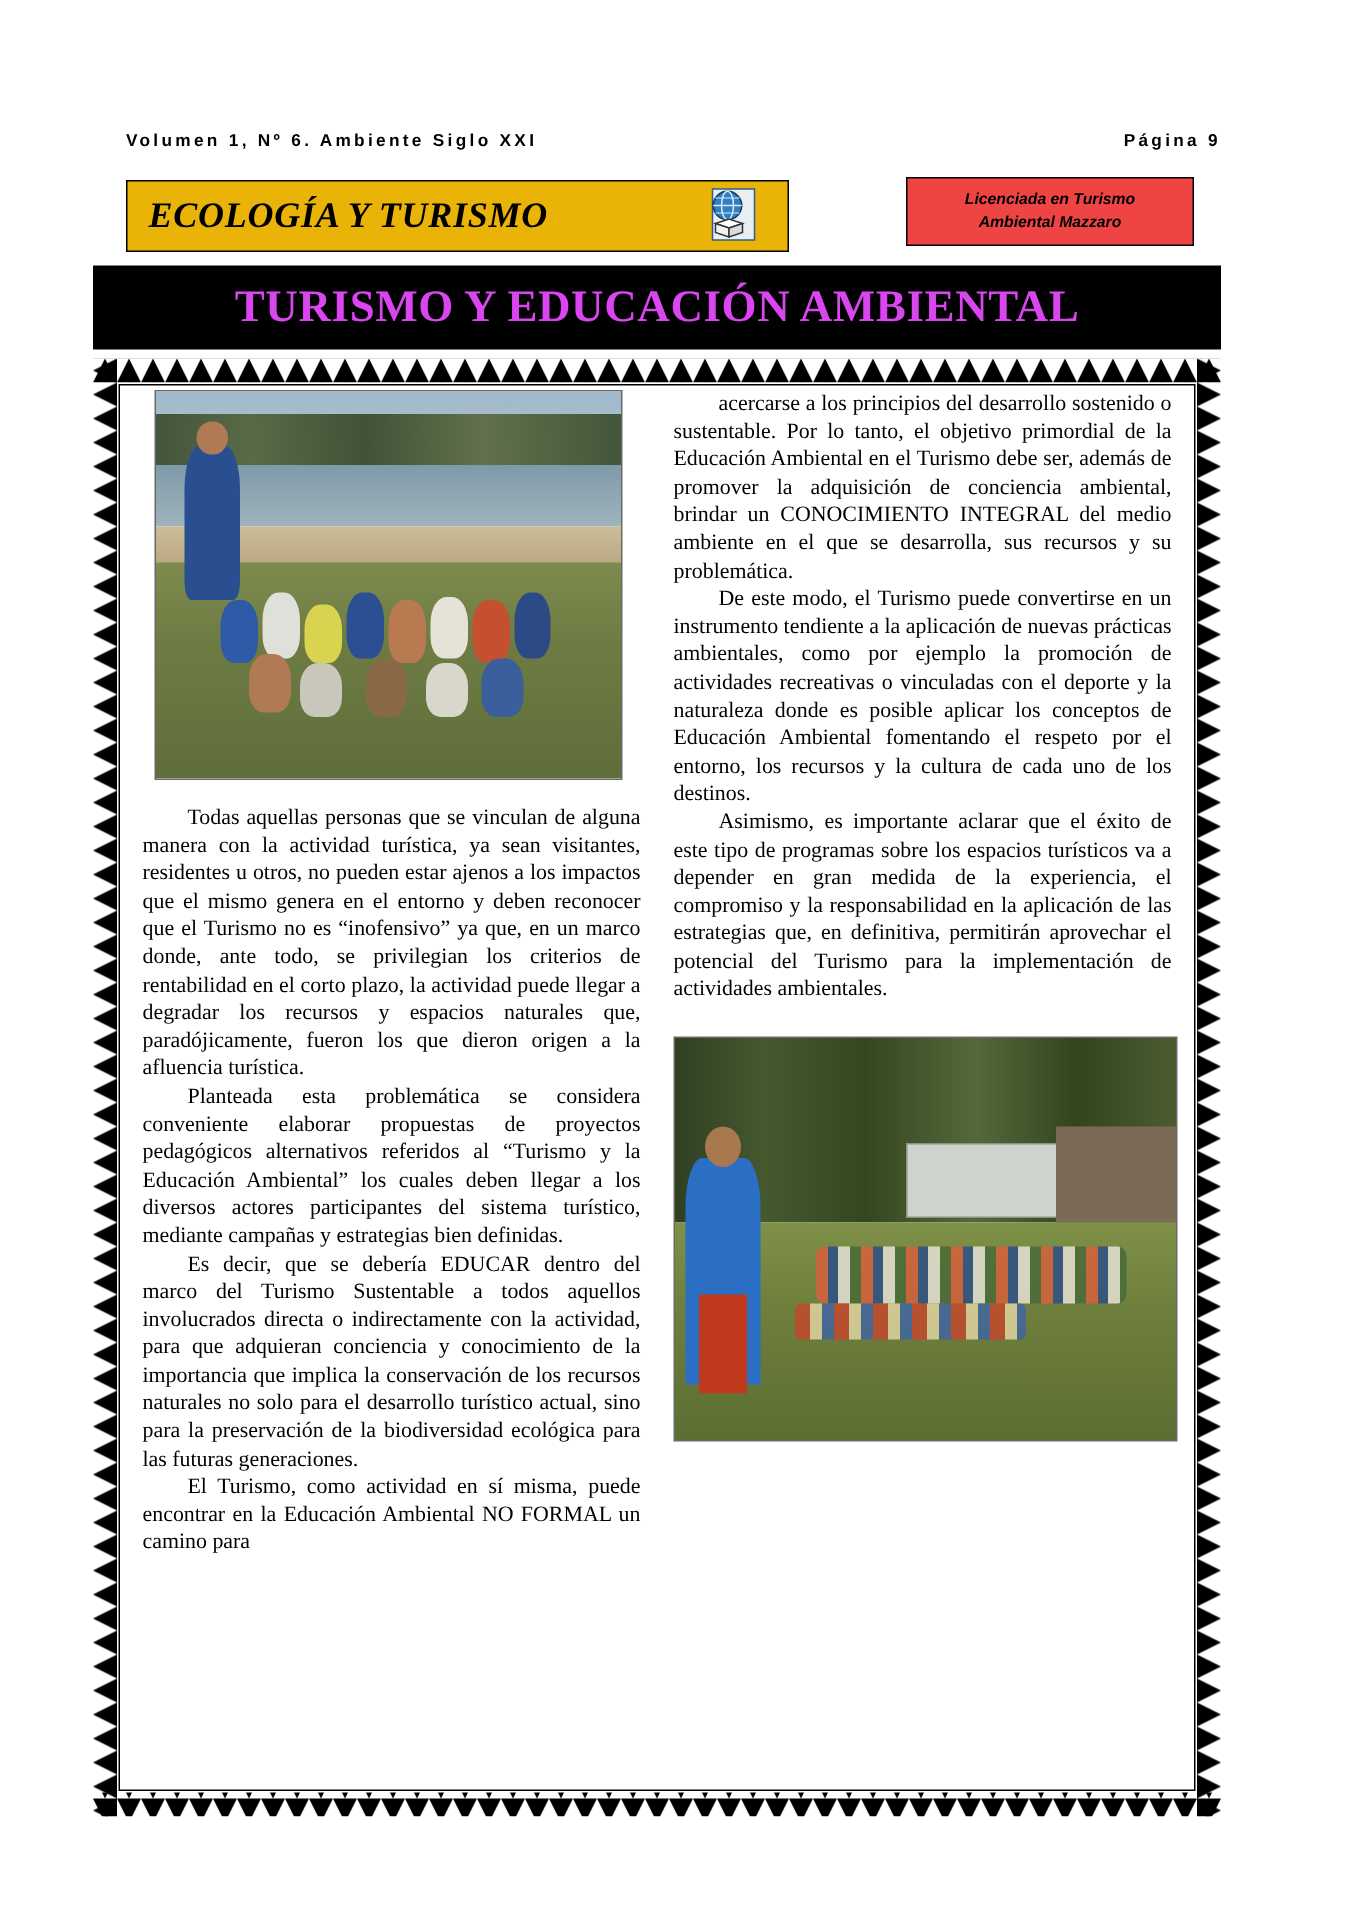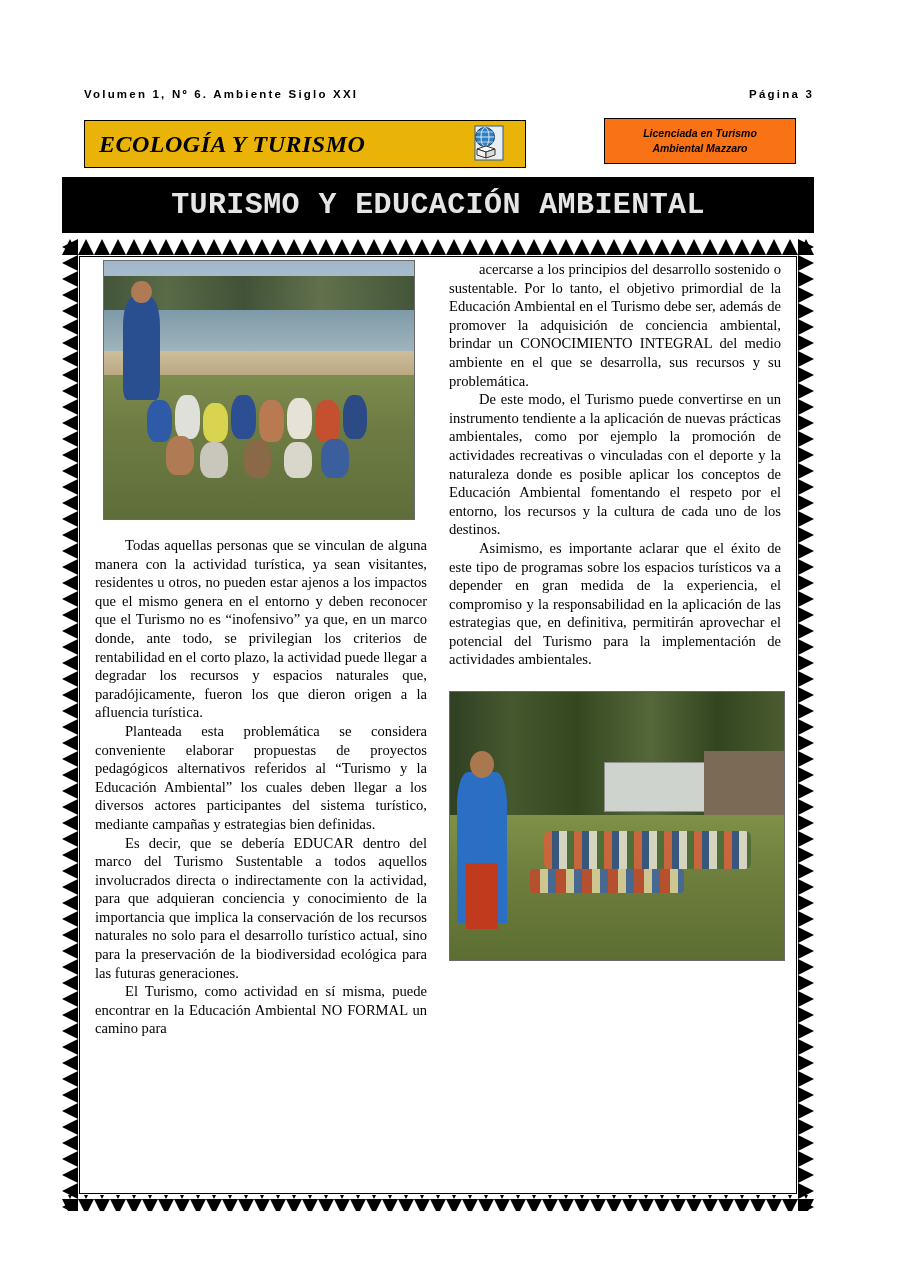--- a/index.html
+++ b/index.html
@@ -69,21 +69,21 @@
   }
 
   
   .authorbox {
     position: absolute;
     left: 604px;
     top: 118px;
     width: 190px;
     height: 44px;
     border: 1.5px solid #000;
-    background: #f97316;
+    background: #ef4444;
     display: flex;
     flex-direction: column;
     align-items: center;
     justify-content: center;
     font-family: "Liberation Sans", sans-serif;
     font-style: italic;
     font-weight: bold;
     font-size: 10.5px;
     line-height: 15px;
   }
@@ -96,25 +96,25 @@
     width: 752px;
     height: 56px;
     background: #000;
     color: #fff;
     display: flex;
     align-items: center;
     justify-content: center;
   }
   .banner h1 {
     margin: 0;
-    font-family: Liberation Mono, monospace;
+    font-family: Liberation Serif, serif;
     font-weight: bold;
     font-size: 30px;
     letter-spacing: 0.4px;
-    color: #e5e5e5;
+    color: #d946ef;
     white-space: nowrap;
   }
 
   
   .frame {
     position: absolute;
     left: 62px;
     top: 239px;
     width: 752px;
     height: 972px;
@@ -218,21 +218,21 @@
     background: repeating-linear-gradient(90deg,#c8452c 0 10px,#e7d9a5 10px 18px,#3e63a5 18px 26px);
     opacity:.8; border-radius:4px;}
 </style>
 </head>
 <body>
 
 <div class="page">
 
   <div class="hdr">
     <span>Volumen 1, Nº 6. Ambiente Siglo XXI</span>
-    <span class="right">Página 3</span>
+    <span class="right">Página 9</span>
   </div>
 
   <div class="masthead">
     <span class="title">ECOLOGÍA Y TURISMO</span>
     <span class="logo">
       <svg width="54" height="38" viewBox="0 0 54 38">
         <rect x="20" y="1" width="28" height="34" fill="#e9eef3" stroke="#2f5d8a" stroke-width="1"></rect>
         <circle cx="30" cy="12" r="9.5" fill="#2f7fc1" stroke="#123a5e" stroke-width="1"></circle>
         <ellipse cx="30" cy="12" rx="4" ry="9.5" fill="none" stroke="#d8ecf8" stroke-width="1"></ellipse>
         <line x1="20.5" y1="12" x2="39.5" y2="12" stroke="#d8ecf8" stroke-width="1"></line>

